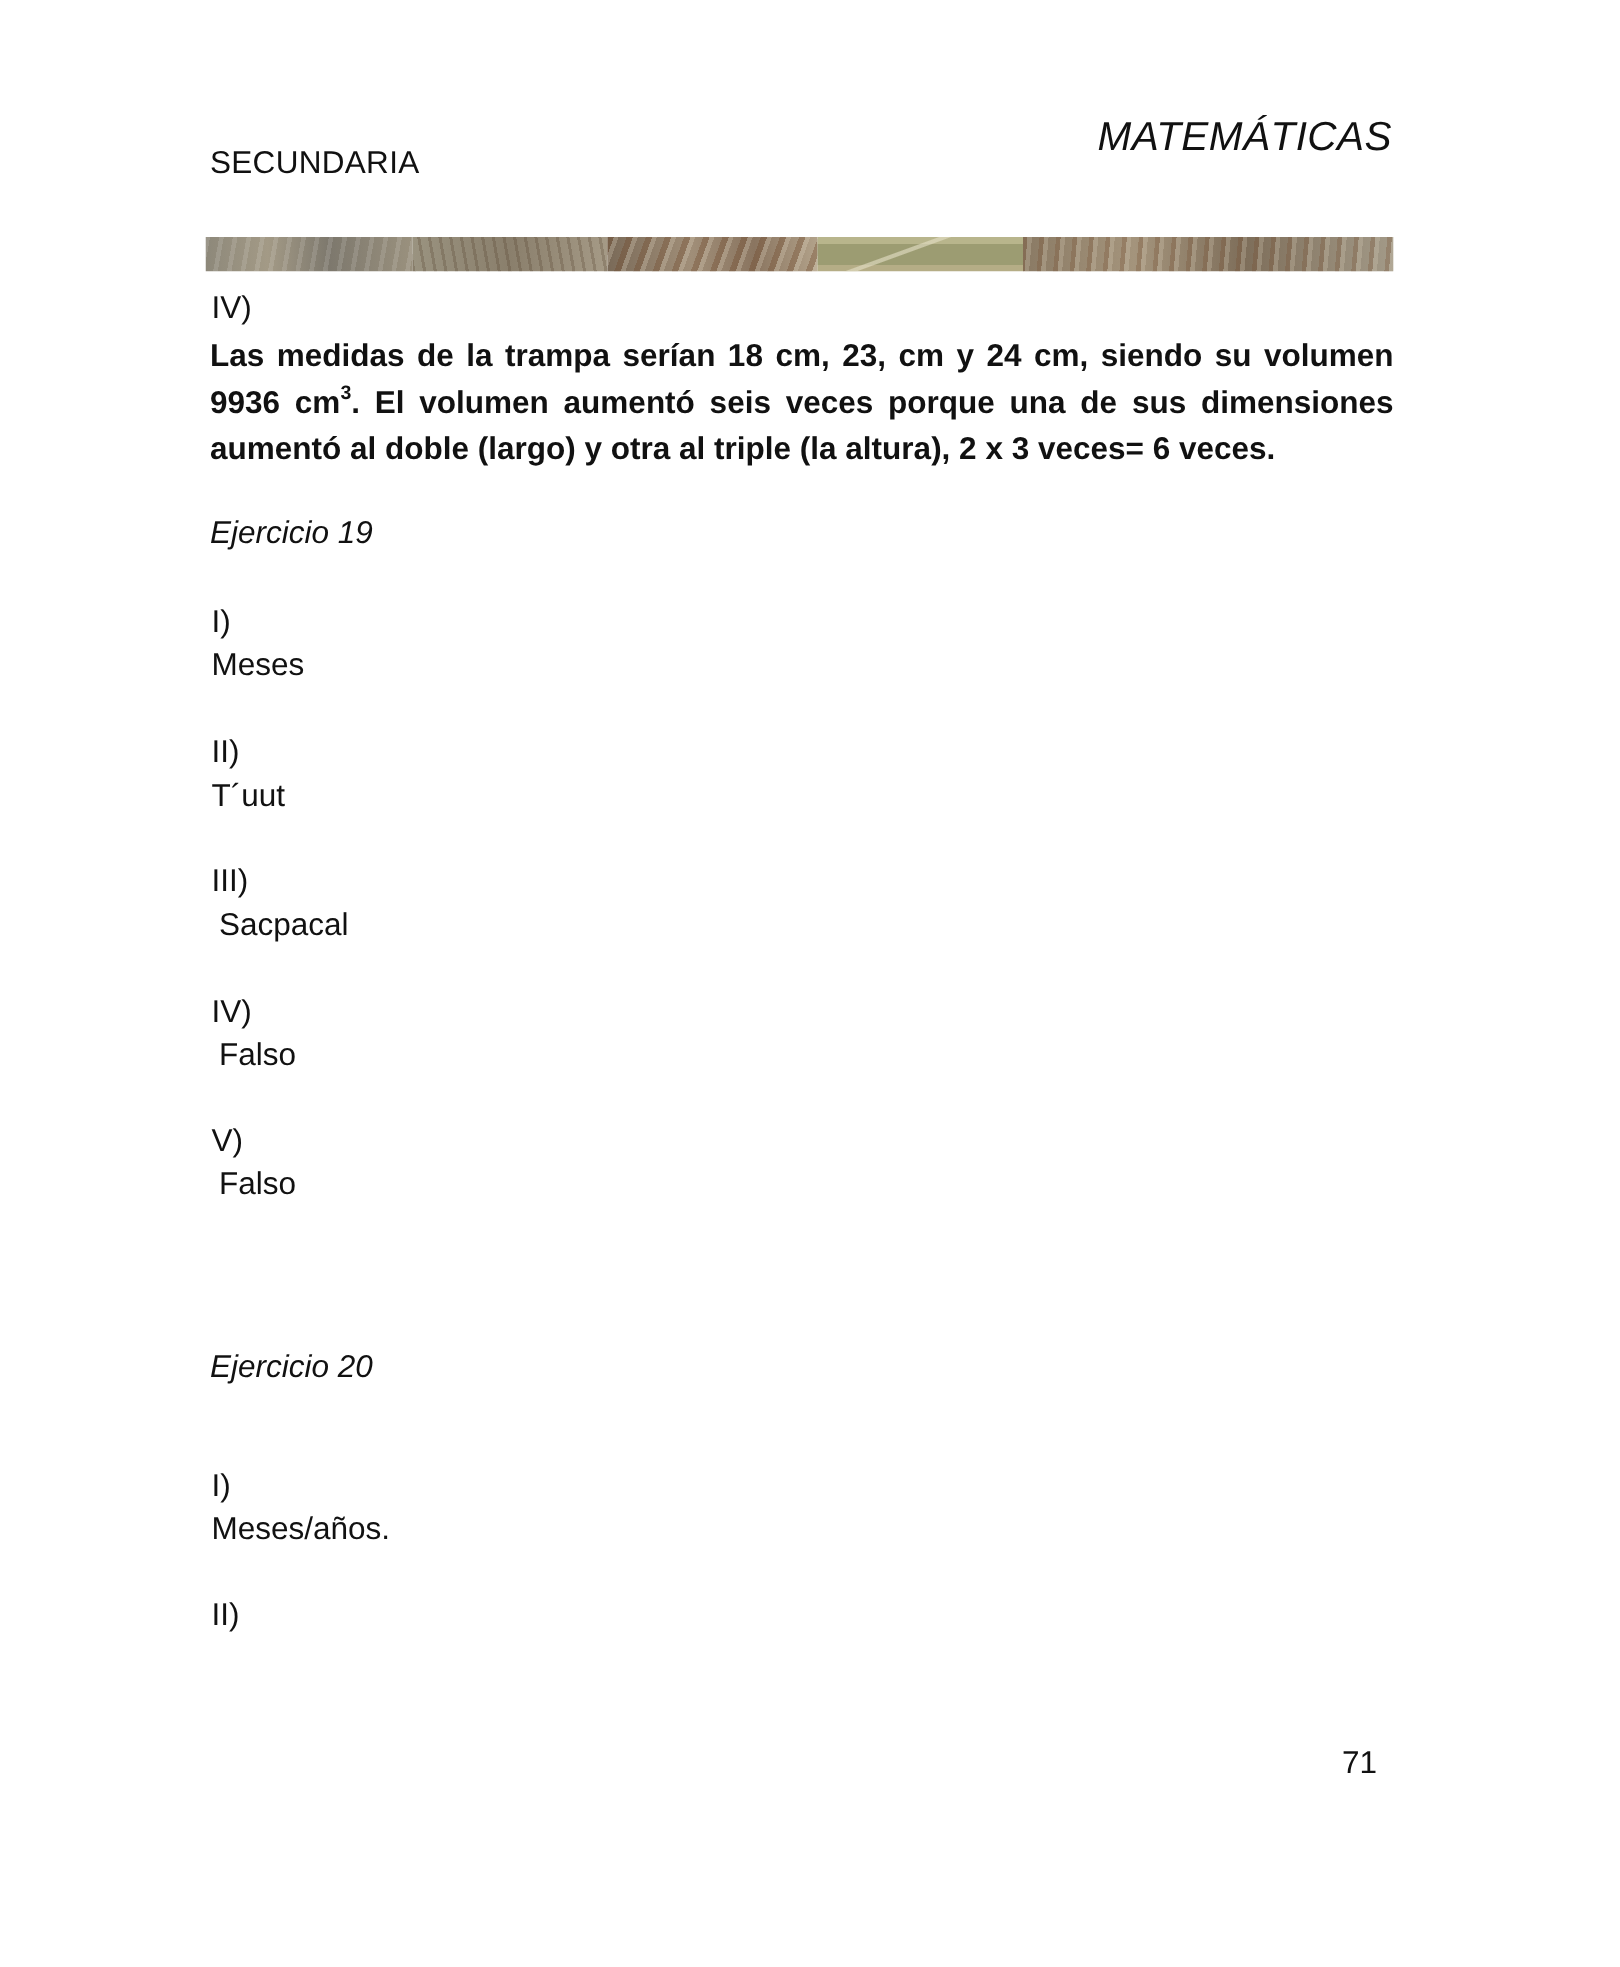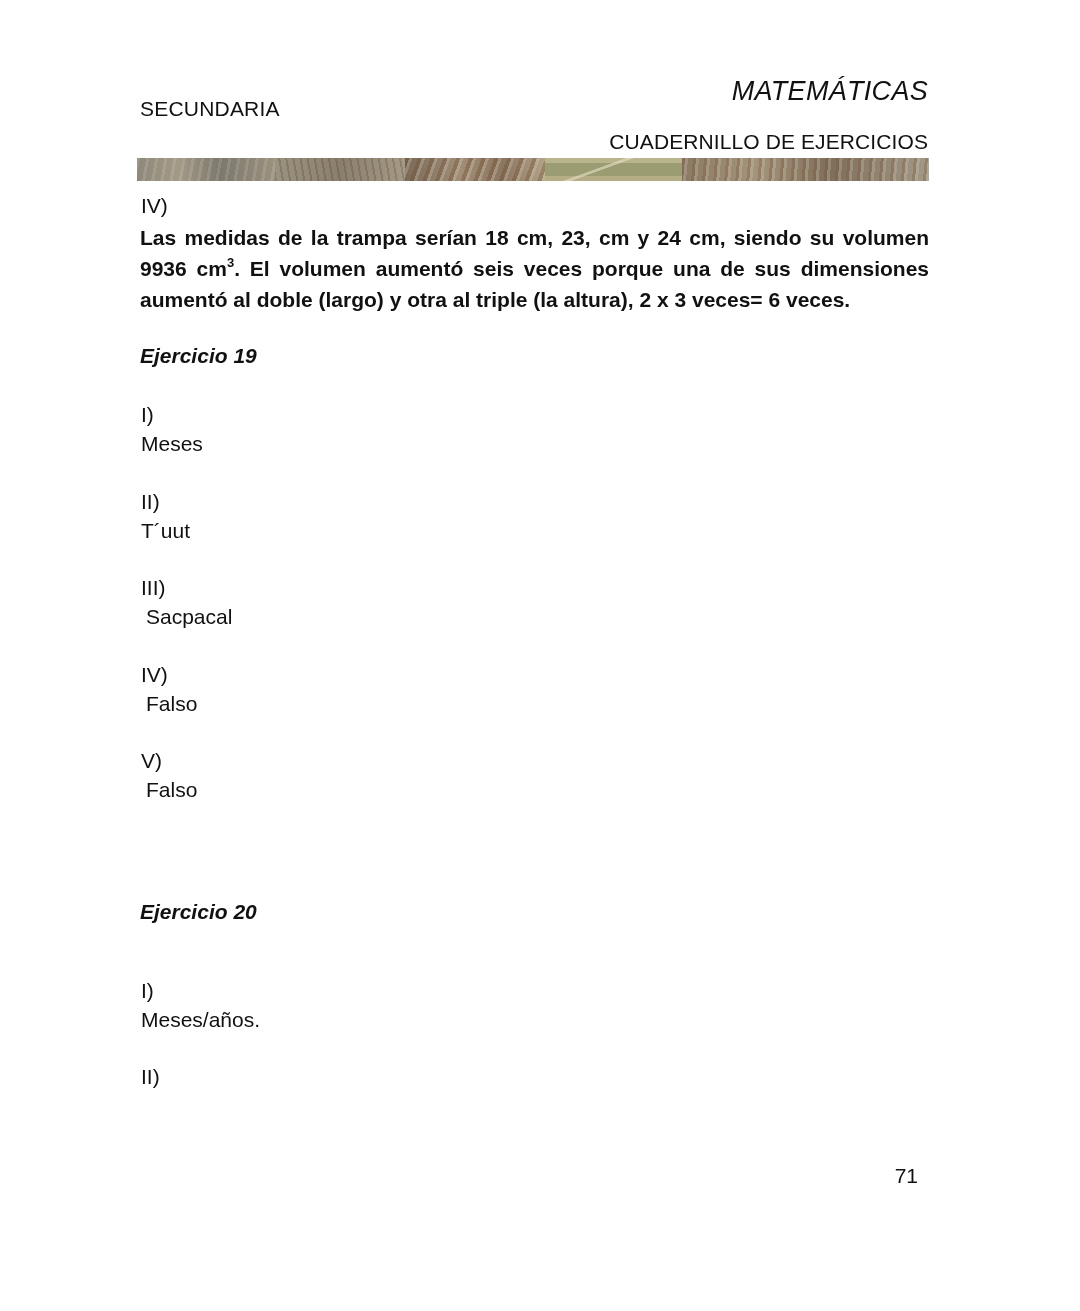--- a/index.html
+++ b/index.html
@@ -99,41 +99,40 @@
       font-weight: bold;
     }
     .para sup {
       font-size: 13px;
       line-height: 0;
       vertical-align: 9px;
     }
     .item-label, .item-value { display: block; margin: 1px; }
     .indent { padding-left: 5px; }
     .ex-title {
-      font-weight: bold;
+      font-weight: normal;
       font-style: italic;
       display: block;
       text-align: right;
     }
     .abs { position: absolute; left: 140px; font-size: 21px; line-height: 28px; }
     .page-number {
       position: absolute;
       right: 162px;
       top: 1164px;
       font-size: 21px;
     }
   </style>
 </head>
 <body>
 
 <div class="page">
 
   <div class="hdr-left">SECUNDARIA</div>
   <div class="hdr-title">MATEMÁTICAS</div>
-  <div class="hdr-subtitle">CUADERNILLO DE EJERCICIOS</div>
 
   <div class="banner">
     <div class="seg seg1"></div>
     <div class="seg seg2"></div>
     <div class="seg seg3"></div>
     <div class="seg seg4"></div>
     <div class="seg seg5"></div>
   </div>
 
   <div class="content">

